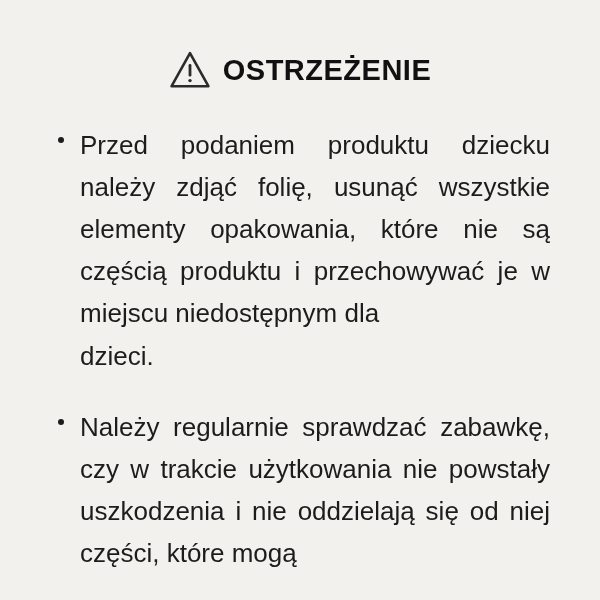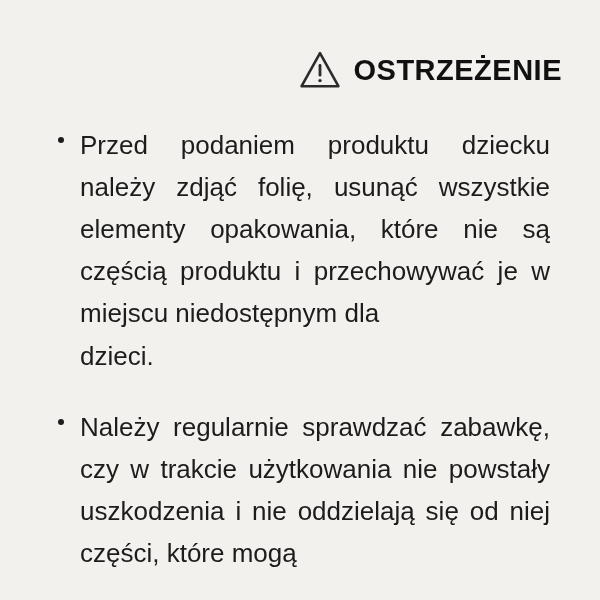--- a/index.html
+++ b/index.html
@@ -14,21 +14,21 @@
     color: #1c1c1c;
     overflow: hidden;
   }
   .page {
     width: 600px;
     height: 600px;
     box-sizing: border-box;
     padding: 44px 38px 20px 38px;
     display: flex;
     flex-direction: column;
-    align-items: flex-end;
+    align-items: center;
   }
   .heading {
     display: flex;
     align-items: center;
     justify-content: center;
     gap: 12px;
     margin-top: 6px;
     margin-bottom: 34px;
   }
   .warn-icon {

